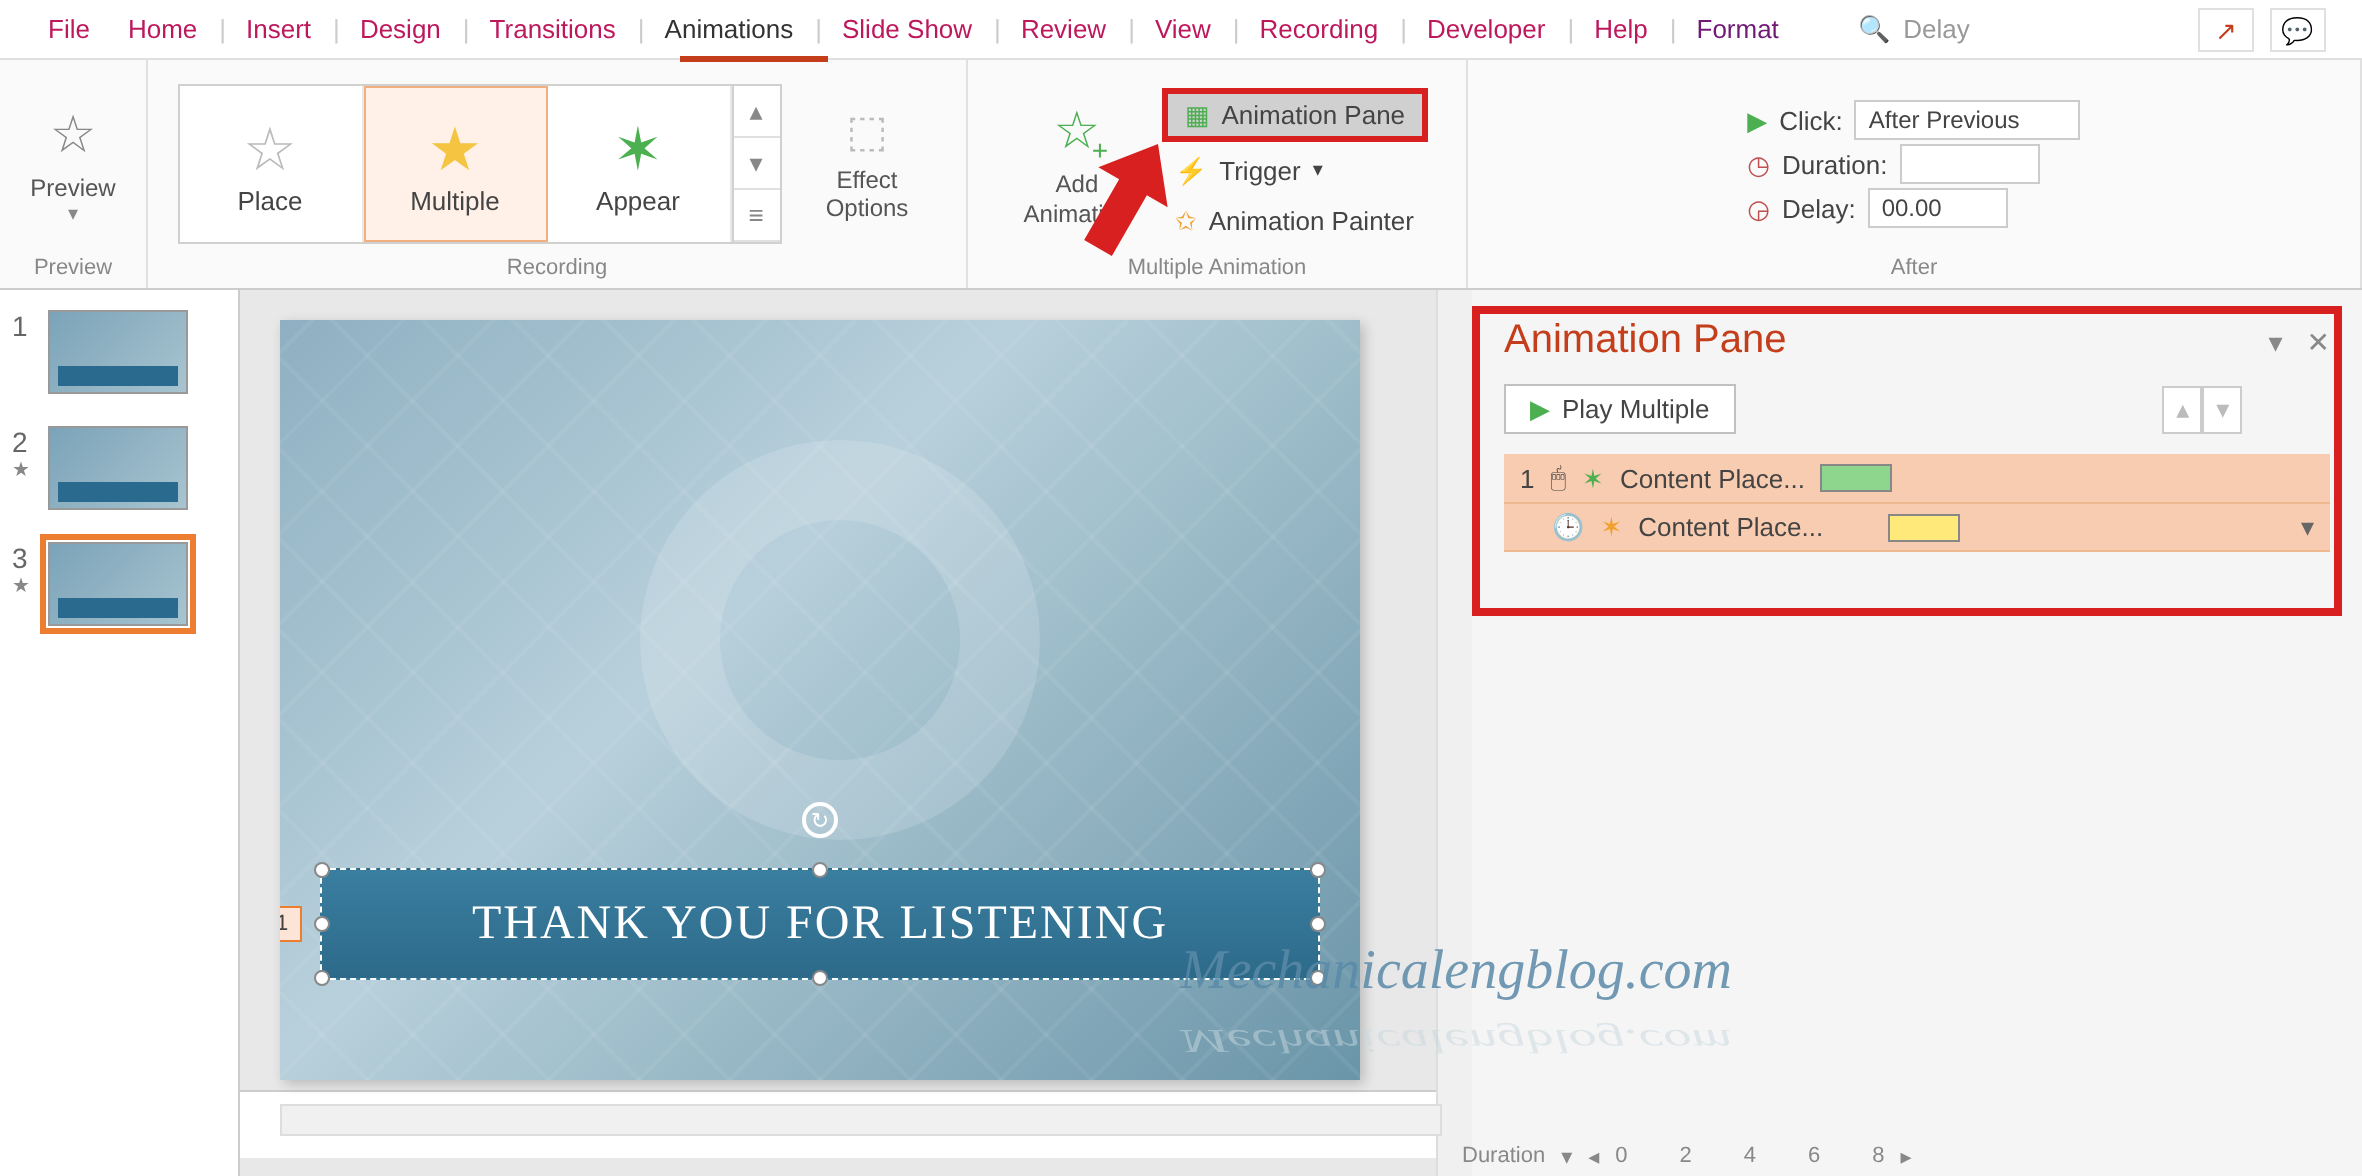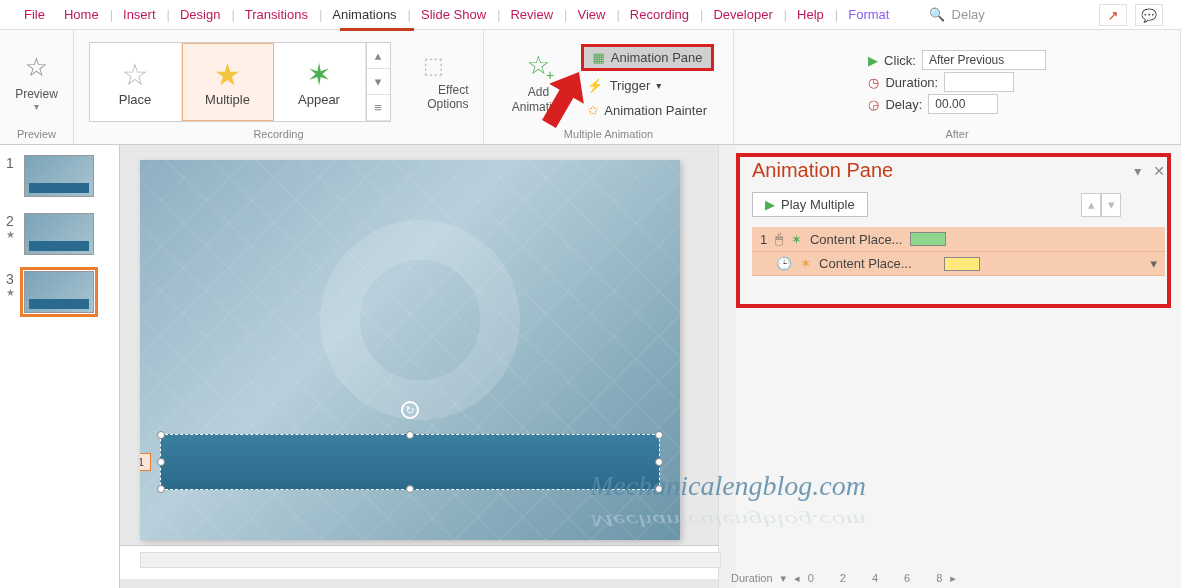--- a/index.html
+++ b/index.html
@@ -4,21 +4,21 @@
 <style>
 * { margin: 0; padding: 0; box-sizing: border-box; font-family: "Segoe UI", sans-serif; }
 body { background: #fff; color: #444; font-size: 13px; width: 1181px; height: 588px; overflow: hidden; position: relative; }
 
 
 .menu-bar { display: flex; align-items: center; height: 30px; padding-left: 15px; border-bottom: 1px solid #e0e0e0; background: #fff; }
 .menu-item { padding: 5px 9px; color: #be185d; cursor: pointer; border-right: 1px solid transparent; }
 .menu-item.active { color: #333; }
 .menu-underline { position: absolute; top: 28px; left: 340px; width: 74px; height: 3px; background: #c43e1c; }
 .menu-sep { color: #ccc; margin: 0 1px; }
-.format-item { color: #8b5cf6; }
+.format-item { color: #701a75; }
 .search-box { margin-left: 30px; display: flex; align-items: center; gap: 6px; color: #999; }
 .top-right { position: absolute; right: 18px; top: 4px; display: flex; gap: 8px; }
 .top-right-btn { width: 28px; height: 22px; border: 1px solid #e0e0e0; display: flex; align-items: center; justify-content: center; color: #c43e1c; }
 
 
 .ribbon { display: flex; height: 115px; border-bottom: 1px solid #ccc; background: #fafafa; }
 .ribbon-group { border-right: 1px solid #e0e0e0; padding: 6px 10px 2px; display: flex; flex-direction: column; align-items: center; justify-content: space-between; }
 .group-content { display: flex; align-items: center; gap: 8px; flex: 1; }
 .group-label { font-size: 11px; color: #888; padding-bottom: 2px; }
 .big-btn { display: flex; flex-direction: column; align-items: center; justify-content: center; width: 70px; height: 70px; cursor: pointer; }
@@ -154,21 +154,21 @@
           <span>Appear</span>
         </div>
         <div class="gallery-arrows">
           <div>▴</div>
           <div>▾</div>
           <div>≡</div>
         </div>
       </div>
       <div class="big-btn">
         <span style="font-size:22px;color:#bbb">⬚</span>
-        <span class="big-btn-label" style="text-align:right;line-height:1.2">Effect Options</span>
+        <span class="big-btn-label" style="text-align:center;line-height:1.2">Effect Options</span>
       </div>
     </div>
     <div class="group-label">Recording</div>
   </div>
 
   <div class="ribbon-group" style="width:250px">
     <div class="group-content">
       <div class="big-btn">
         <span style="font-size:26px;color:#4caf50;position:relative">☆<span style="position:absolute;right:-4px;bottom:-2px;font-size:14px;color:#4caf50">+</span></span>
         <span class="big-btn-label" style="text-align:center;line-height:1.2">Add Animation</span>
@@ -191,21 +191,21 @@
     </div>
     <div class="group-label">Multiple Animation</div>
   </div>
 
   <div class="ribbon-group" style="flex:1">
     <div class="group-content" style="gap:20px">
       <div>
         <div class="timing-row">
           <span style="color:#4caf50">▶</span>
           <span>Click:</span>
-          <div class="spinner" style="width:124px">
+          <div class="spinner" style="width:113px">
               <span>After Previous</span>
             </div>
         </div>
         <div class="timing-row">
           <span style="color:#c05050">◷</span>
           <span>Duration:</span>
           <div class="spinner">
               <span></span>
             </div>
         </div>
@@ -261,20 +261,21 @@
         <div class="tag">1</div>
         <div class="rot-handle">↻</div>
         <div class="handle" style="top:-4px;left:-4px"></div>
         <div class="handle" style="top:-4px;left:50%;margin-left:-4px"></div>
         <div class="handle" style="top:-4px;right:-4px"></div>
         <div class="handle" style="top:50%;left:-4px;margin-top:-4px"></div>
         <div class="handle" style="top:50%;right:-4px;margin-top:-4px"></div>
         <div class="handle" style="bottom:-4px;left:-4px"></div>
         <div class="handle" style="bottom:-4px;left:50%;margin-left:-4px"></div>
         <div class="handle" style="bottom:-4px;right:-4px"></div>
+        <span class="text-box-content">THANK YOU FOR LISTENING</span>
       </div>
     </div>
     <div class="notes">Click to add notes</div>
   </div>
 
   <div class="vscroll"></div>
 
   <div class="anim-panel-wrap">
     <div class="anim-panel-outline"></div>
     <div class="anim-panel">

